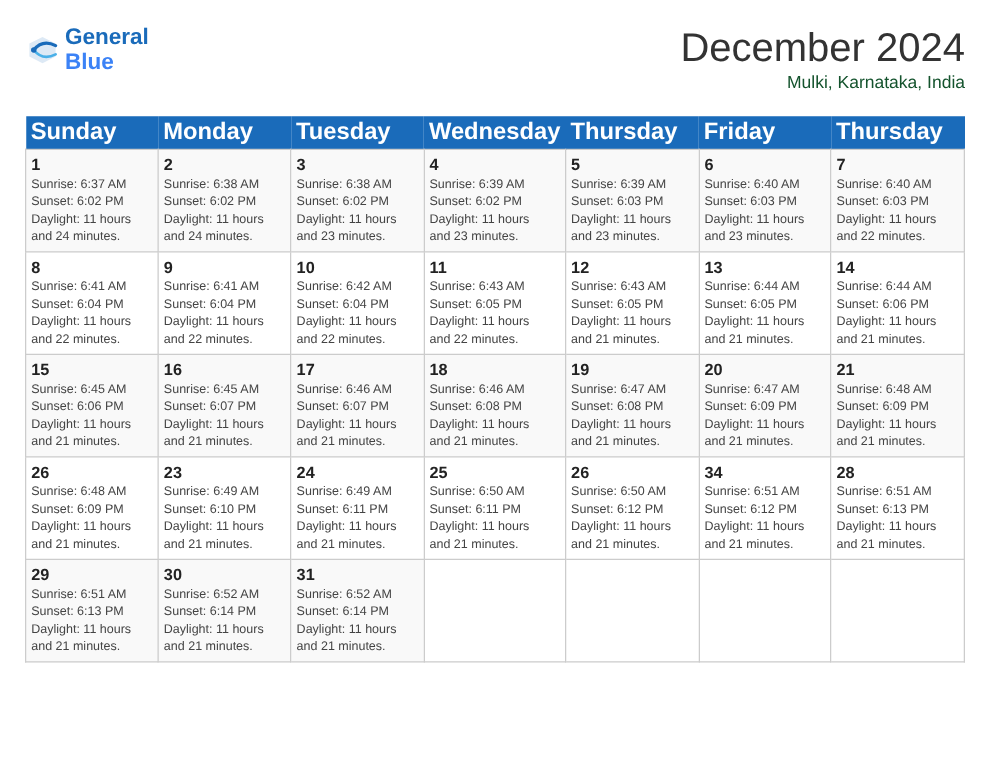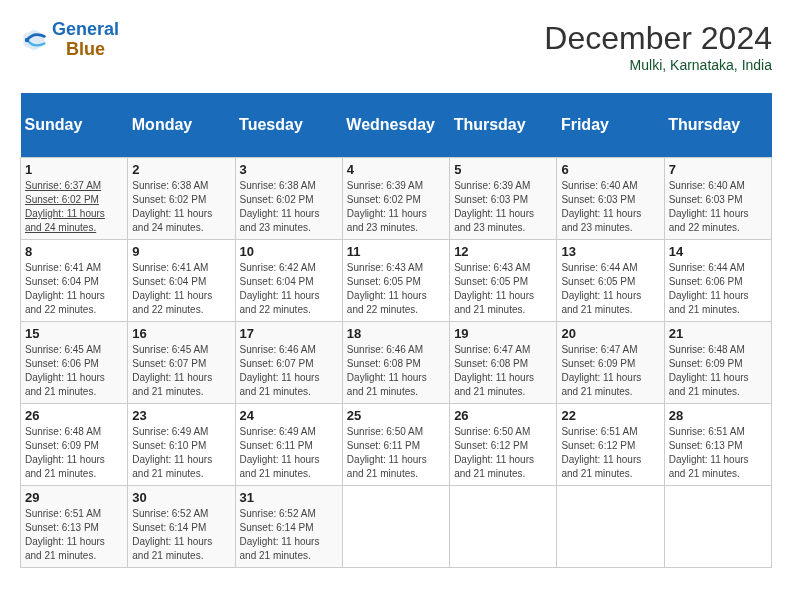--- a/index.html
+++ b/index.html
@@ -47,23 +47,23 @@
       color: #14532d;
     }
     table {
       width: 100%;
       border-collapse: collapse;
       font-size: 11px;
     }
     thead tr th {
       background: #1a6bba;
       color: #fff;
-      padding: 23px 4px;
+      padding: 2px 4px;
       text-align: left;
-      font-size: 16px;
+      font-size: 19px;
       font-weight: bold;
     }
     tbody tr td {
       border: 1px solid #ccc;
       vertical-align: top;
       padding: 4px;
       width: 14.28%;
       height: 80px;
       background: #fff;
     }
@@ -92,21 +92,21 @@
 <div class="header">
   <div class="logo">
     <svg class="logo-icon" viewBox="0 0 32 32">
       <polygon points="16,4 28,10 28,22 16,28 4,22 4,10" fill="#1a6bba" opacity="0.15"></polygon>
       <path d="M8 16 Q16 6 28 12" stroke="#1a6bba" stroke-width="3" fill="none" stroke-linecap="round"></path>
       <path d="M8 16 Q16 26 28 20" stroke="#4ab0e8" stroke-width="2.5" fill="none" stroke-linecap="round"></path>
       <circle cx="8" cy="16" r="2.5" fill="#1a6bba"></circle>
     </svg>
     <div>
       <div class="logo-text"><span>General</span></div>
-      <div class="logo-text" style="color:#a16207;text-align:center;">Blue</div>
+      <div class="logo-text" style="color:#3b82f6;">Blue</div>
     </div>
   </div>
   <div class="title-block">
     <div class="month-title">December 2024</div>
     <div class="subtitle">Mulki, Karnataka, India</div>
   </div>
 </div>
 
 <table>
   <thead>
@@ -117,21 +117,21 @@
       <th>Wednesday</th>
       <th>Thursday</th>
       <th>Friday</th>
       <th>Thursday</th>
     </tr>
   </thead>
   <tbody id="calendar-body">
   <tr>
         <td>
           <span class="day-num">1</span>
-          <div class="day-info" style="white-space: pre-line; text-decoration: underline;">Sunrise: 6:37 AM
+          <div class="day-info" style="white-space: pre-line;">Sunrise: 6:37 AM
 Sunset: 6:02 PM
 Daylight: 11 hours
 and 24 minutes.</div>
         </td>
         <td>
           <span class="day-num">2</span>
           <div class="day-info" style="white-space: pre-line;">Sunrise: 6:38 AM
 Sunset: 6:02 PM
 Daylight: 11 hours
 and 24 minutes.</div>
@@ -304,21 +304,21 @@
 and 21 minutes.</div>
         </td>
         <td>
           <span class="day-num">26</span>
           <div class="day-info" style="white-space: pre-line;">Sunrise: 6:50 AM
 Sunset: 6:12 PM
 Daylight: 11 hours
 and 21 minutes.</div>
         </td>
         <td>
-          <span class="day-num">22</span>
+          <span class="day-num">34</span>
           <div class="day-info" style="white-space: pre-line;">Sunrise: 6:51 AM
 Sunset: 6:12 PM
 Daylight: 11 hours
 and 21 minutes.</div>
         </td>
         <td>
           <span class="day-num">28</span>
           <div class="day-info" style="white-space: pre-line;">Sunrise: 6:51 AM
 Sunset: 6:13 PM
 Daylight: 11 hours

